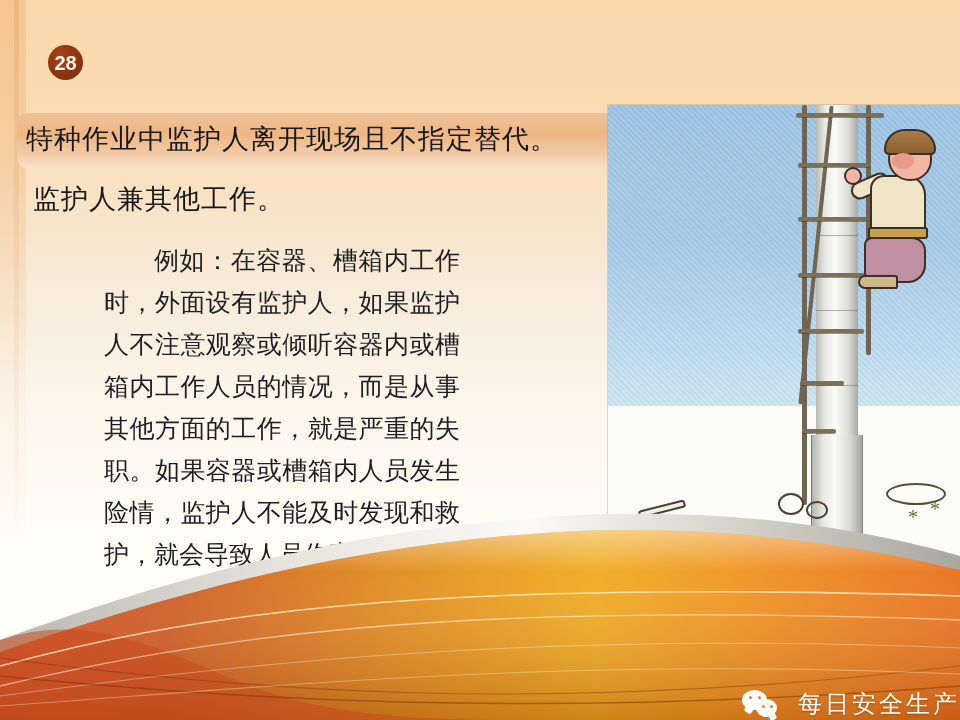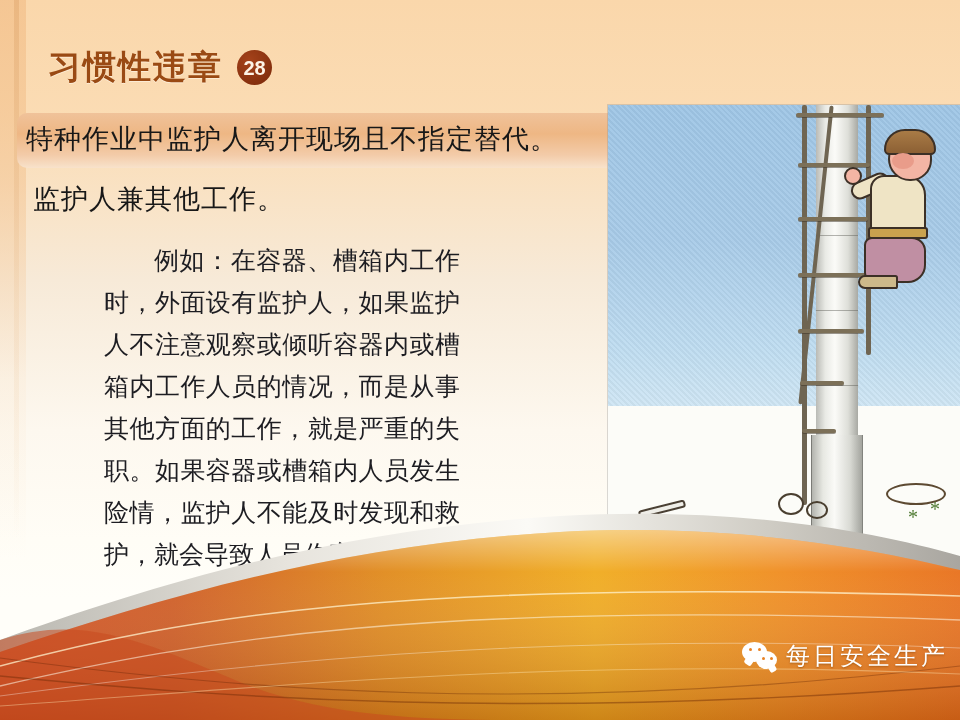--- a/index.html
+++ b/index.html
@@ -188,22 +188,22 @@
 
   .debris { position:absolute; border:2px solid #4a3f30; border-radius:50%; }
   .grass  { position:absolute; color:#4f7a32; font-size:20px; line-height:12px; }
   .stick  { position:absolute; background:#efeee8; border:2px solid #4a4034; border-radius:3px; }
 
   
   #wave { position:absolute; left:0; bottom:0; width:960px; height:230px; }
 
   
   #watermark {
-    position:absolute; left:742px; top:640px;
-    display:flex; align-items:center; gap:4px;
+    position:absolute; left:742px; top:688px;
+    display:flex; align-items:center; gap:16px;
   }
   #wm-text {
     font-size:24px; color:#ffffff; letter-spacing:3px;
     text-shadow:0 1px 2px rgba(120,60,0,.55);
     font-family:"Liberation Serif",serif;
   }
   .wm-logo { position:relative; width:40px; height:30px; }
   .wm-b1, .wm-b2 {
     position:absolute; background:#ffffff; border-radius:50%;
   }
@@ -217,21 +217,20 @@
 </style>
 </head>
 <body>
 
 <div id="slide">
 
   <div class="left-band"></div>
   <div class="left-band2"></div>
 
   <div id="title-row">
-    <span id="title-text">习惯性违章</span>
     <span id="title-badge">28</span>
   </div>
 
   <div id="headline-box"></div>
   <div id="headline-2">监护人兼其他工作。</div>
   <div id="headline">特种作业中监护人离开现场且不指定替代。</div>
 
   <div id="body-text">例如：在容器、槽箱内工作时，外面设有监护人，如果监护人不注意观察或倾听容器内或槽箱内工作人员的情况，而是从事其他方面的工作，就是严重的失职。如果容器或槽箱内人员发生险情，监护人不能及时发现和救护，就会导致人员伤害。</div>
 
   <div id="illustration">

